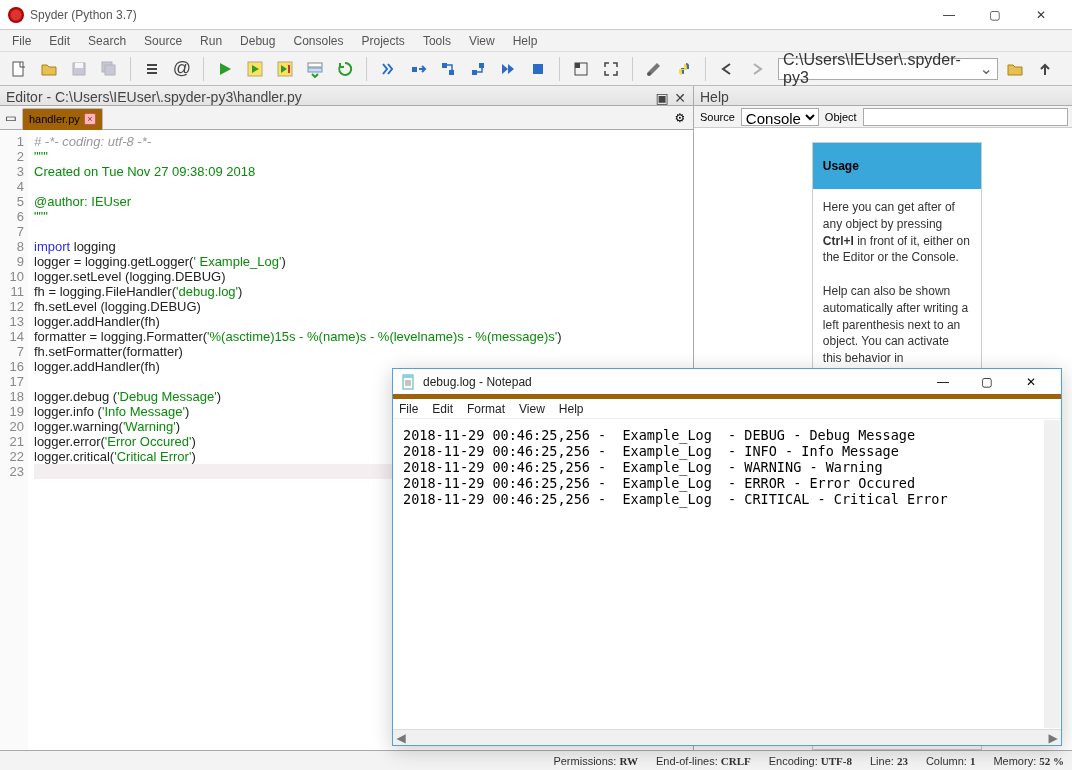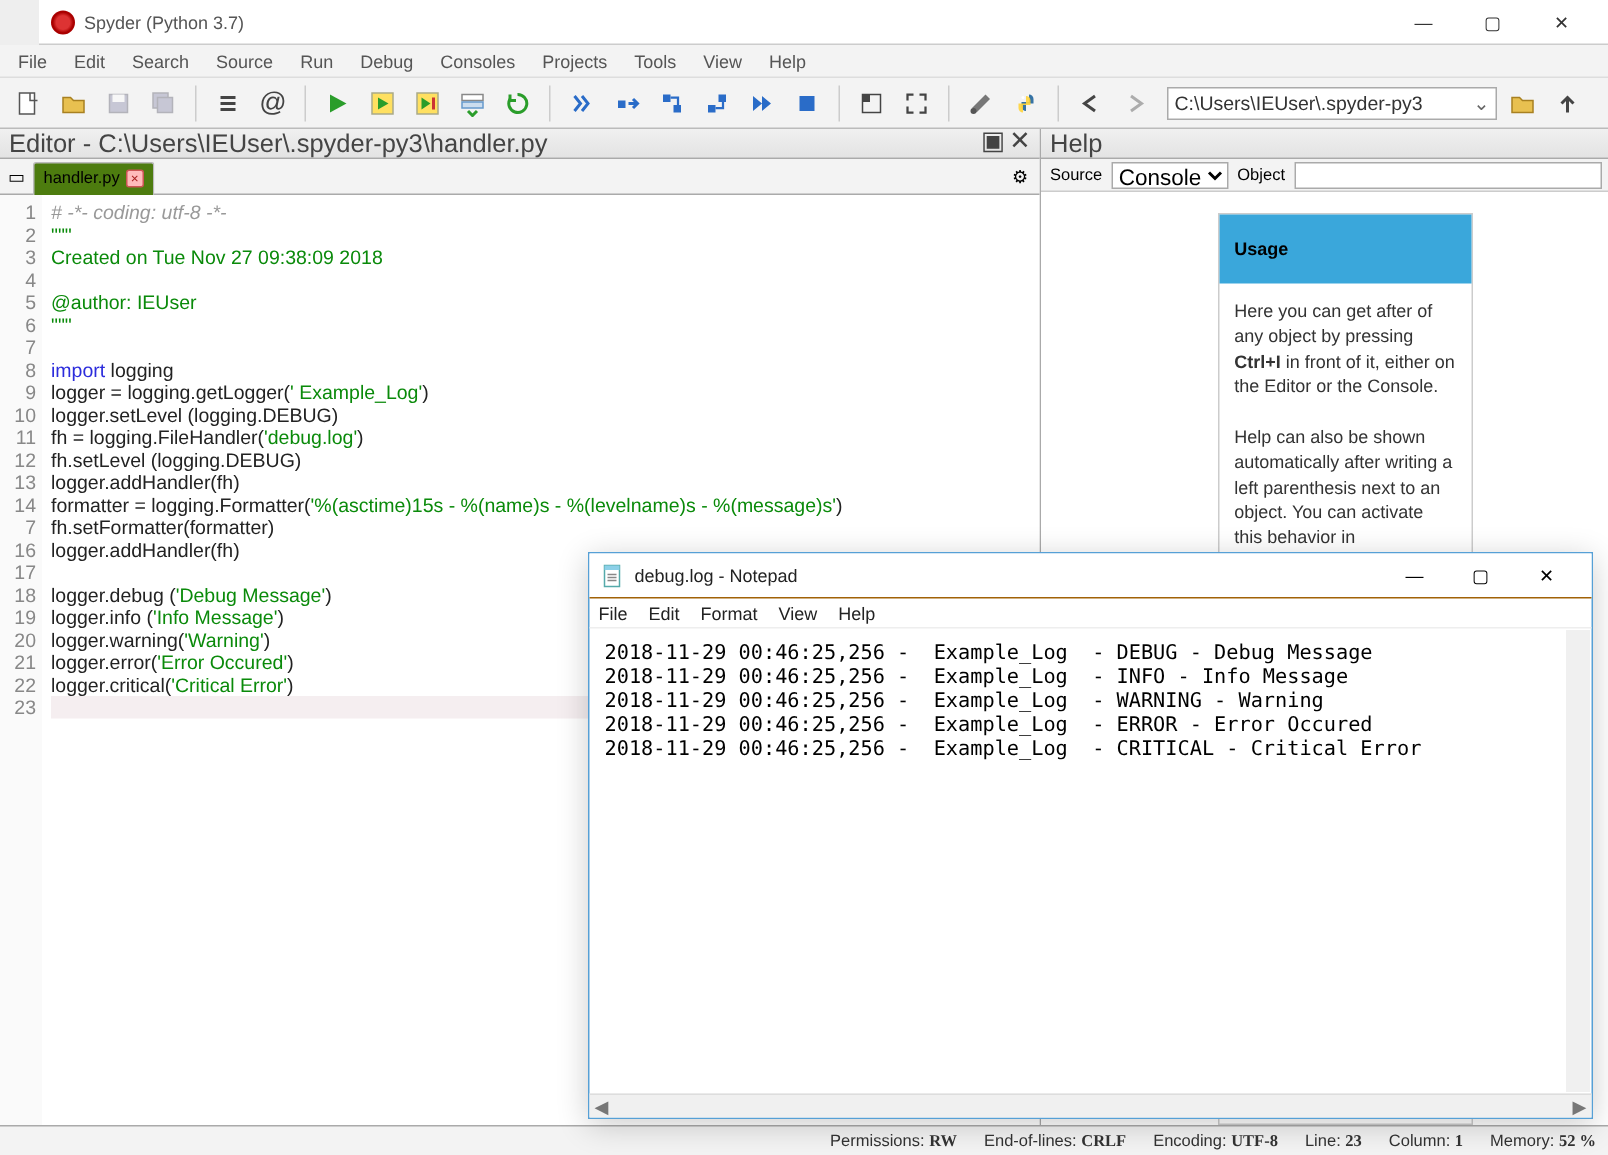--- a/index.html
+++ b/index.html
@@ -1,35 +1,35 @@
 <!DOCTYPE html>
 <html><head>
 <meta charset="utf-8">
 <style>
   * { box-sizing: border-box; font-family: "Segoe UI", Tahoma, sans-serif; }
   body { margin:0; width:1072px; height:770px; background:#eee; position:relative; overflow:hidden; font-size:12px; }
-  .titlebar { height:30px; background:#fff; display:flex; align-items:center; padding:0 8px; border-bottom:1px solid #ccc;margin-left:26px;}
+  .titlebar { height:30px; background:#fff; display:flex; align-items:center; padding:0 8px; border-bottom:1px solid #ccc;}
   .titlebar .logo { width:16px; height:16px; border-radius:50%; background:radial-gradient(circle,#d33 40%,#a00 60%); margin-right:6px;}
   .titlebar .title { flex:1; color:#555; font-size:12px;}
   .winbtn { width:46px; height:30px; display:flex; align-items:center; justify-content:center; color:#333;}
   .menubar { height:22px; background:#f3f3f3; display:flex; align-items:center; padding:0 4px; gap:2px; color:#555; border-bottom:1px solid #ddd;}
   .menubar span { padding:2px 8px; cursor:default;}
   .toolbar { height:34px; background:#f3f3f3; display:flex; align-items:center; padding:2px 6px; gap:4px; border-bottom:1px solid #bbb;}
   .tb-sep { width:1px; height:24px; background:#ccc; margin:0 4px;}
   .tbtn { width:26px; height:26px; display:flex; align-items:center; justify-content:center; cursor:pointer; border-radius:2px;}
-  .pathbox { flex:0 0 220px; height:22px; background:#fff; border:1px solid #aaa; display:flex; align-items:center; padding:0 4px; font-size:13px; color:#333; margin-left:4px;}
+  .pathbox { flex:0 0 220px; height:22px; background:#fff; border:1px solid #aaa; display:flex; align-items:center; padding:0 4px; font-size:16px; color:#333; margin-left:4px;}
   .pathbox .dd { margin-left:auto; color:#666;}
   .main { display:flex; height:calc(100% - 30px - 22px - 34px - 20px); background:#f3f3f3;}
   .left { flex:0 0 694px; display:flex; flex-direction:column; border-right:1px solid #aaa;}
   .right { flex:1; display:flex; flex-direction:column;}
-  .panehead { height:20px; background:linear-gradient(#f0f0f0,#e3e3e3); border-bottom:1px solid #aaa; display:flex; align-items:flex-start; padding:0 6px; font-size:17px; color:#444;}
+  .panehead { height:20px; background:linear-gradient(#f0f0f0,#e3e3e3); border-bottom:1px solid #aaa; display:flex; align-items:flex-end; padding:0 6px; font-size:14px; color:#444;}
   .panehead .sp { margin-left:auto; display:flex; align-items:center; gap:4px;}
   .icon-sm { width:14px; height:14px; display:flex; align-items:center; justify-content:center; cursor:pointer;}
   .tabbar { height:24px; display:flex; align-items:center; background:#f3f3f3; border-bottom:1px solid #aaa; padding-left:4px;}
-  .filetab { height:22px; background:#4d7c0f; border:1px solid #bbb; border-bottom:none; border-radius:2px 2px 0 0; display:flex; align-items:center; padding:0 6px; gap:4px; font-size:11px; margin-top:2px;}
+  .filetab { height:22px; background:#a16207; border:1px solid #bbb; border-bottom:none; border-radius:2px 2px 0 0; display:flex; align-items:center; padding:0 6px; gap:4px; font-size:11px; margin-top:2px;}
   .filetab .cls { width:12px; height:12px; background:#fbb; border:1px solid #c55; border-radius:2px; display:flex; align-items:center; justify-content:center; font-size:9px; color:#a22;}
   .tabbar .sp { margin-left:auto; margin-right:6px;}
   .editor { flex:1; display:flex; background:#fff; font-family:Consolas,monospace; font-size:13px; overflow:hidden;}
   .gutter { width:28px; background:#fafafa; color:#888; text-align:right; padding:4px 4px 0 0; line-height:15px;}
   .code { flex:1; padding:4px 6px 0 6px; line-height:15px; white-space:pre; color:#222;}
   .c-gray { color:#999; font-style:italic;}
   .c-green { color:#0a8a0a;}
   .c-blue { color:#2c2cdc;}
   .active-line { background:#f5eef0; display:block;}
   .helpbar { height:22px; background:#f3f3f3; display:flex; align-items:center; padding:0 6px; gap:6px; font-size:11px; border-bottom:1px solid #ccc;}
@@ -39,21 +39,21 @@
   .helpbox { margin:14px auto 0 auto; width:170px; border:1px solid #ccc; }
   .helpbox .hd { background:#3aa7db; color:#000000; padding:16px 10px; font-weight:600;}
   .helpbox .bd { padding:10px; color:#333; line-height:1.4; font-size:12px;}
   .scrollbar-v { width:14px; background:#f0f0f0; border-left:1px solid #ccc;}
   .scrollbar-v .thumb { width:100%; height:80px; background:#c7c7c7; margin-top:2px;}
   .statusbar { height:20px; background:#f3f3f3; border-top:1px solid #aaa; display:flex; align-items:center; justify-content:flex-end; padding:0 8px; gap:18px; font-size:11px; color:#333;}
   .statusbar b { font-weight:600;font-family:Liberation Serif, serif;}
 
   
   .notepad { position:absolute; left:392px; top:368px; width:670px; height:378px; background:#fff; border:1px solid #56a0d6; box-shadow:0 4px 20px rgba(0,0,0,0.2); display:flex; flex-direction:column;}
-  .np-title { height:30px; background:#fff; border-bottom:1px solid #a16207; display:flex; align-items:center; padding:0 8px;}
+  .np-title { height:30px; background:#fff; border-bottom:5px solid #a16207; display:flex; align-items:center; padding:0 8px;}
   .np-title .ico { width:16px; height:16px; margin-right:6px;}
   .np-title .t { flex:1; font-size:12px; color:#222;}
   .np-title .wb { width:44px; height:28px; display:flex; align-items:center; justify-content:center;}
   .np-menu { height:20px; display:flex; align-items:center; padding:0 6px; gap:14px; font-size:12px; color:#222; border-bottom:1px solid #eee;}
   .np-body { flex:1; padding:8px 10px; font-family:Consolas,monospace; font-size:13.5px; white-space:pre; overflow:auto; color:#000;}
   .np-scroll-h { height:16px; background:#f0f0f0; border-top:1px solid #ddd; display:flex;}
   .np-scroll-h .arrow { width:16px; display:flex; align-items:center; justify-content:center; color:#777;}
   .np-scroll-v { position:absolute; right:1px; top:51px; bottom:17px; width:16px; background:#f0f0f0;}
 </style>
 </head>

